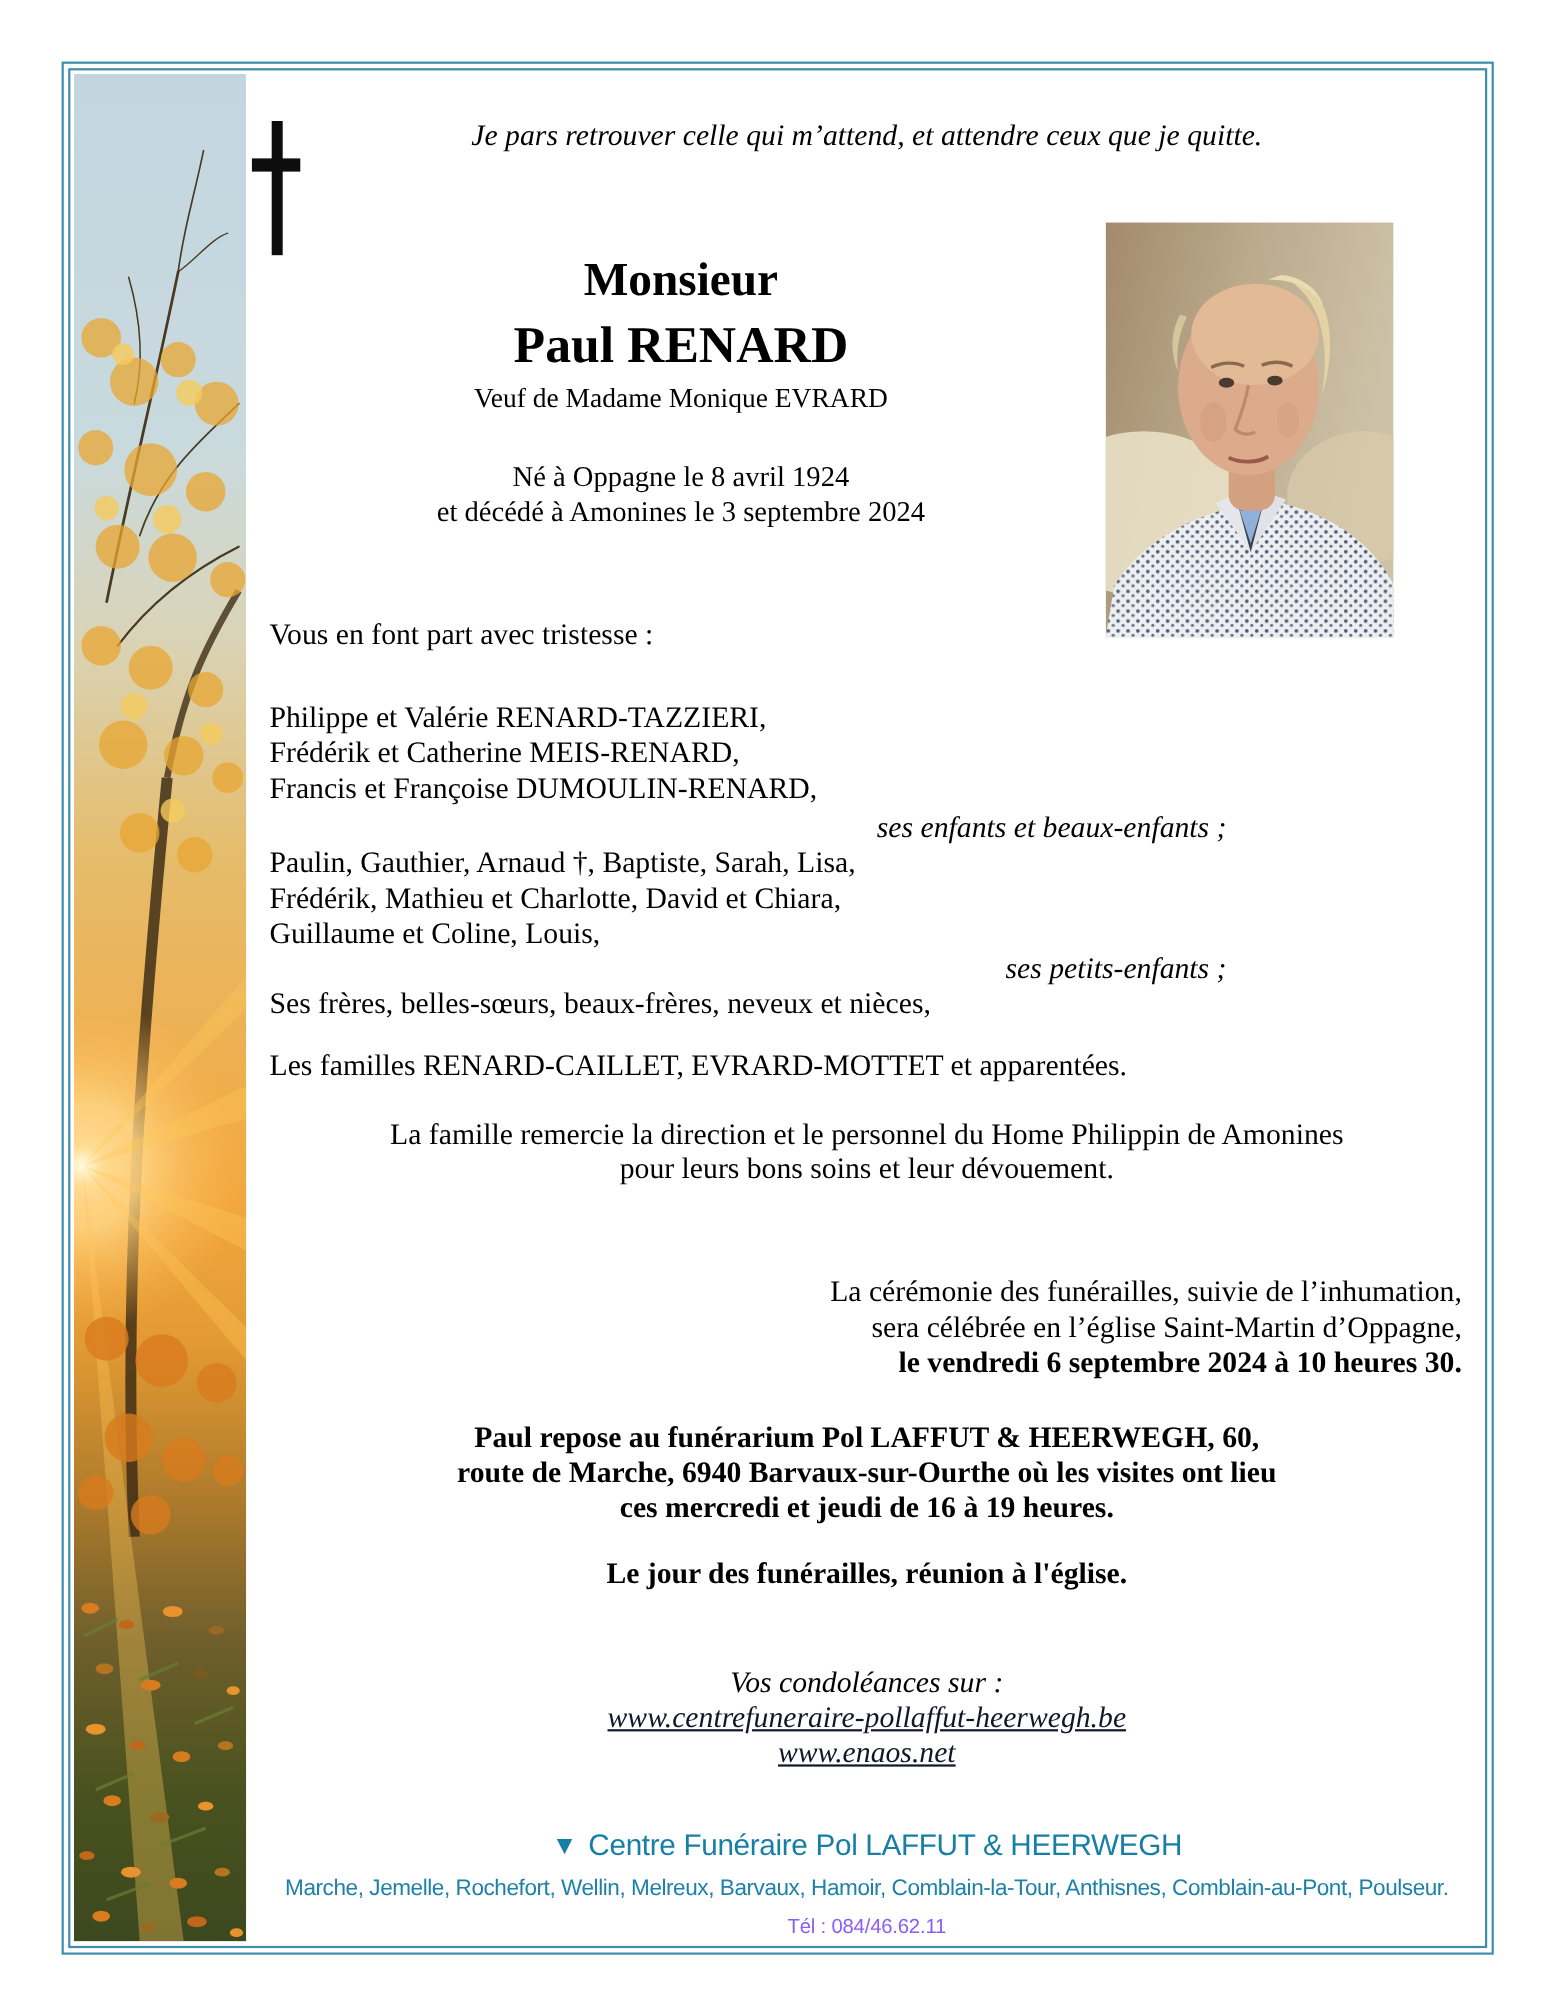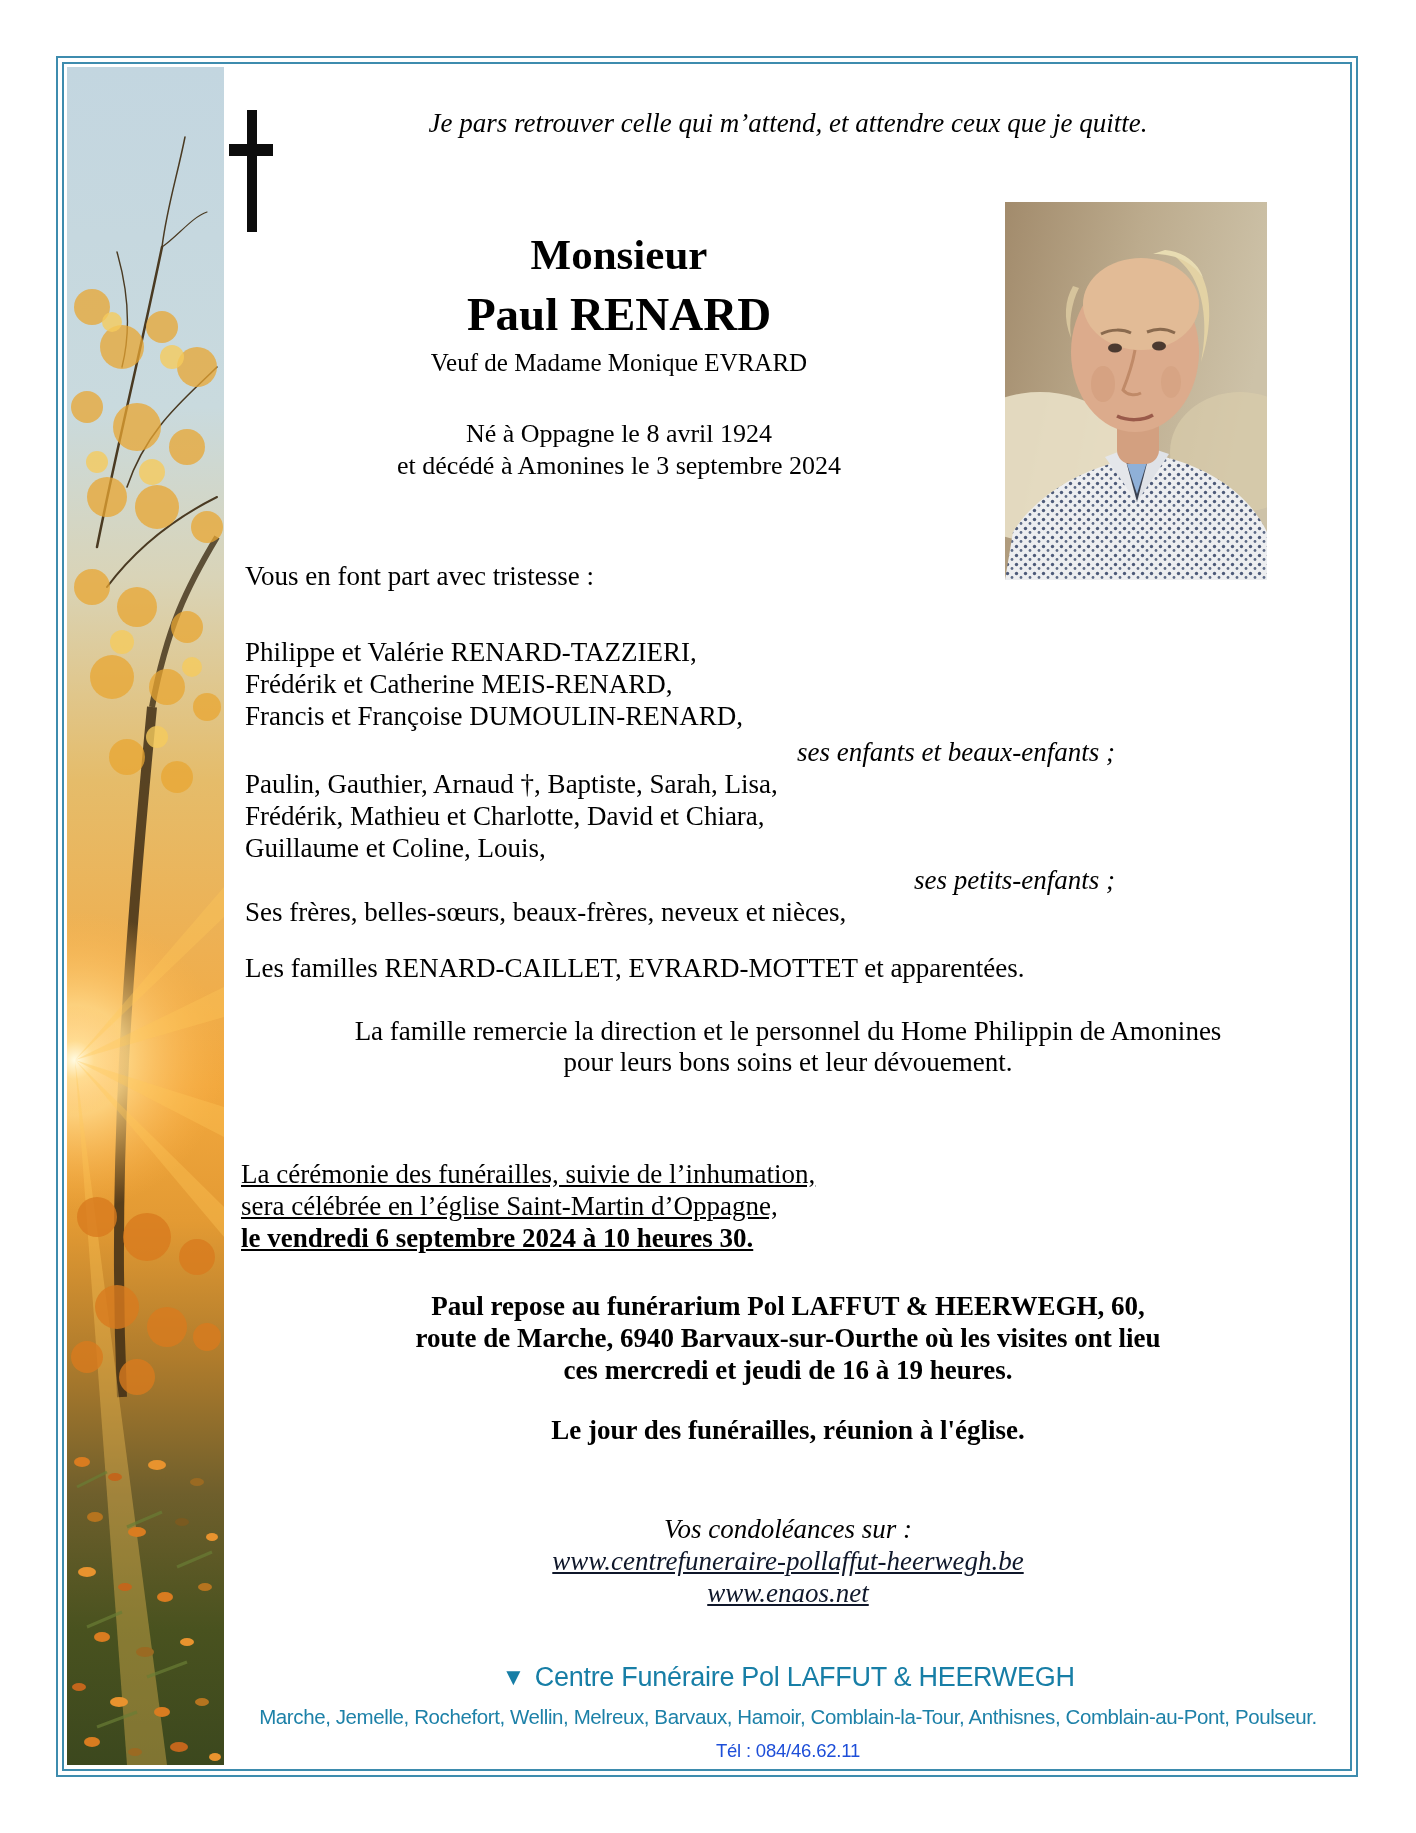--- a/index.html
+++ b/index.html
@@ -37,41 +37,41 @@
 
   
   .body-block { position:absolute; left:245px; top:560px; width:870px; font-size:27px; line-height:32px; }
   .body-block .gap-lg { margin-top:44px; }
   .r-label { text-align:right; font-style:italic; }
   .fam-line { margin-top:24px; }
 
   .thanks { position:absolute; left:233px; top:1016px; width:1110px; text-align:center;
             font-size:27px; line-height:31px; }
 
-  .ceremony { position:absolute; left:241px; top:1158px; width:1110px; text-align:left;
-              font-size:27px; line-height:32px;text-decoration:underline; }
+  .ceremony { position:absolute; left:219px; top:1158px; width:1110px; text-align:right;
+              font-size:27px; line-height:32px; }
   .funerarium { position:absolute; left:233px; top:1290px; width:1110px; text-align:center;
                 font-size:27px; line-height:32px; font-weight:bold; }
   .reunion { position:absolute; left:233px; top:1414px; width:1110px; text-align:center;
              font-size:27px; line-height:32px; font-weight:bold; }
 
   .condolences { position:absolute; left:233px; top:1513px; width:1110px; text-align:center;
                  font-size:27px; line-height:32px; font-style:italic; }
   .condolences a { color:#0f172a; text-decoration:underline; cursor:pointer; }
 
   .footer-brand { position:absolute; left:233px; top:1660px; width:1110px; text-align:center;
                   font-family:"Liberation Sans","DejaVu Sans",sans-serif;
                   font-size:27px; line-height:34px; font-weight:normal; color:#177ea6; letter-spacing:-0.3px; }
   .footer-brand .tri { font-size:24px; margin-right:10px; position:relative; top:-1px; }
   .footer-localities { position:absolute; left:233px; top:1705px; width:1110px; text-align:center;
                   font-family:"Liberation Sans","DejaVu Sans",sans-serif;
                   font-size:20.5px; line-height:24px; color:#1d81a8; letter-spacing:-0.4px; }
   .footer-tel { position:absolute; left:233px; top:1740px; width:1110px; text-align:center;
                   font-family:"Liberation Sans","DejaVu Sans",sans-serif;
-                  font-size:18.5px; line-height:22px; color:#1d4ed8; letter-spacing:-0.2px; }
+                  font-size:18.5px; line-height:22px; color:#8b5cf6; letter-spacing:-0.2px; }
 </style>
 </head>
 <body>
 
 <div class="page">
 
   <div class="frame-outer"></div>
   <div class="frame-inner"></div>
 
   <div class="strip">

